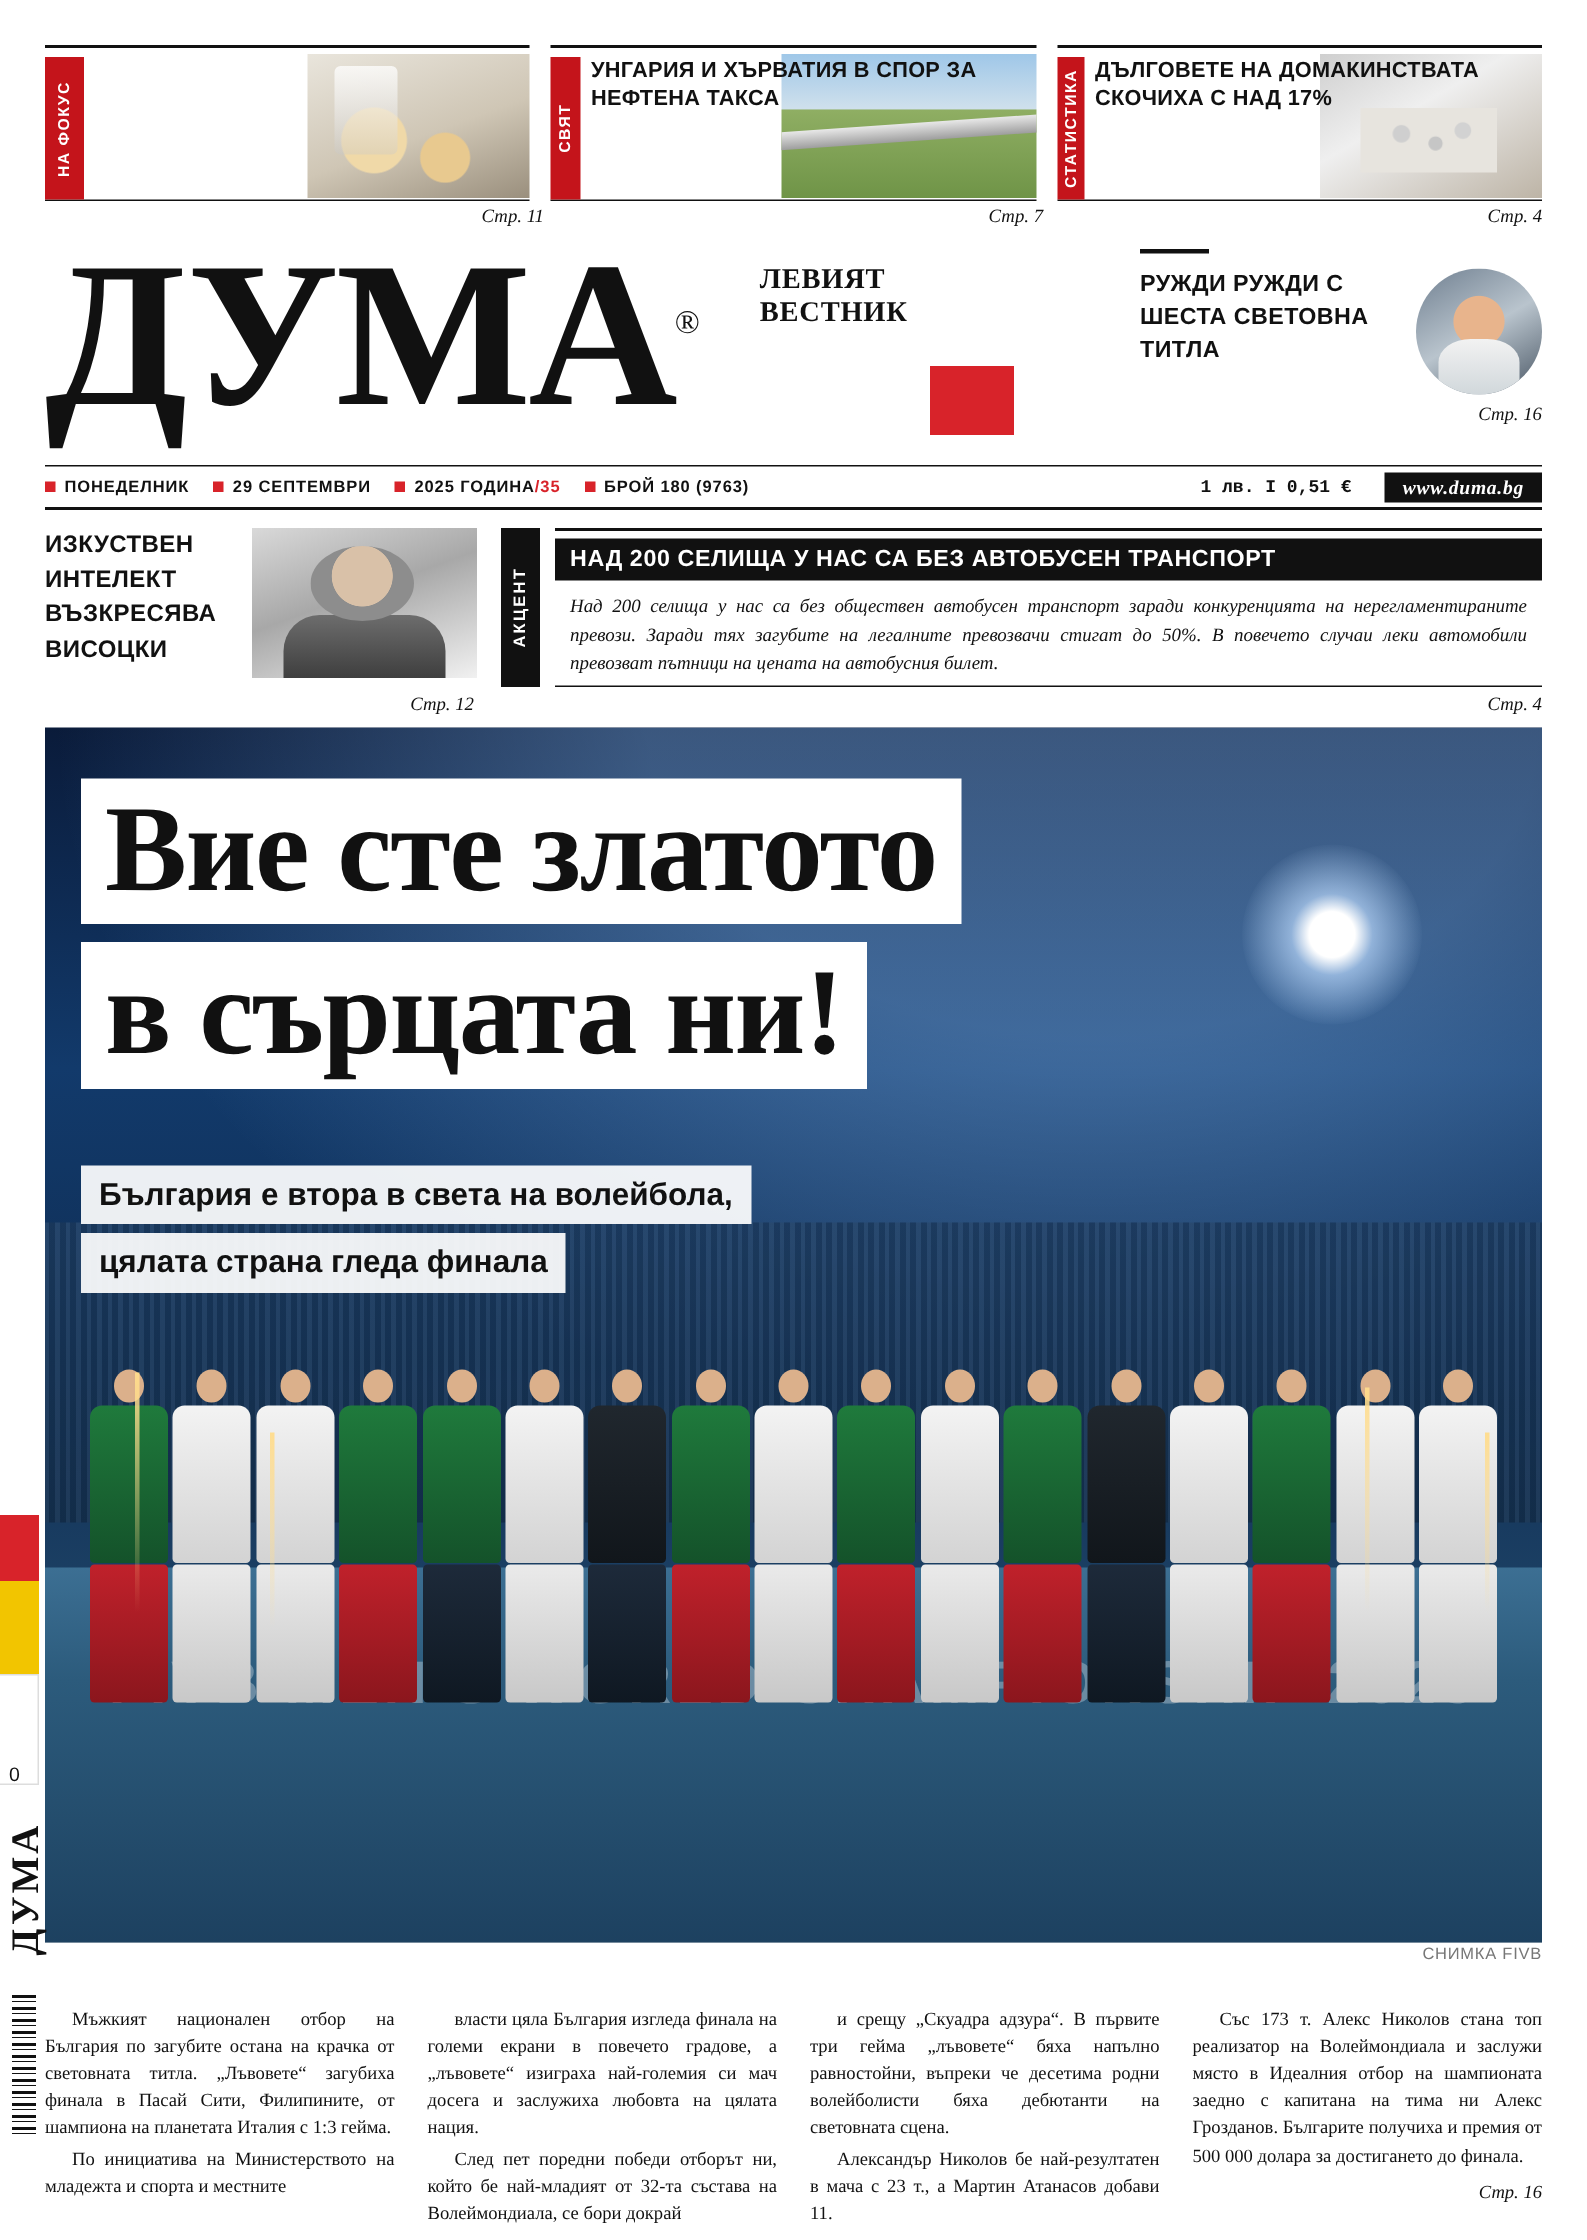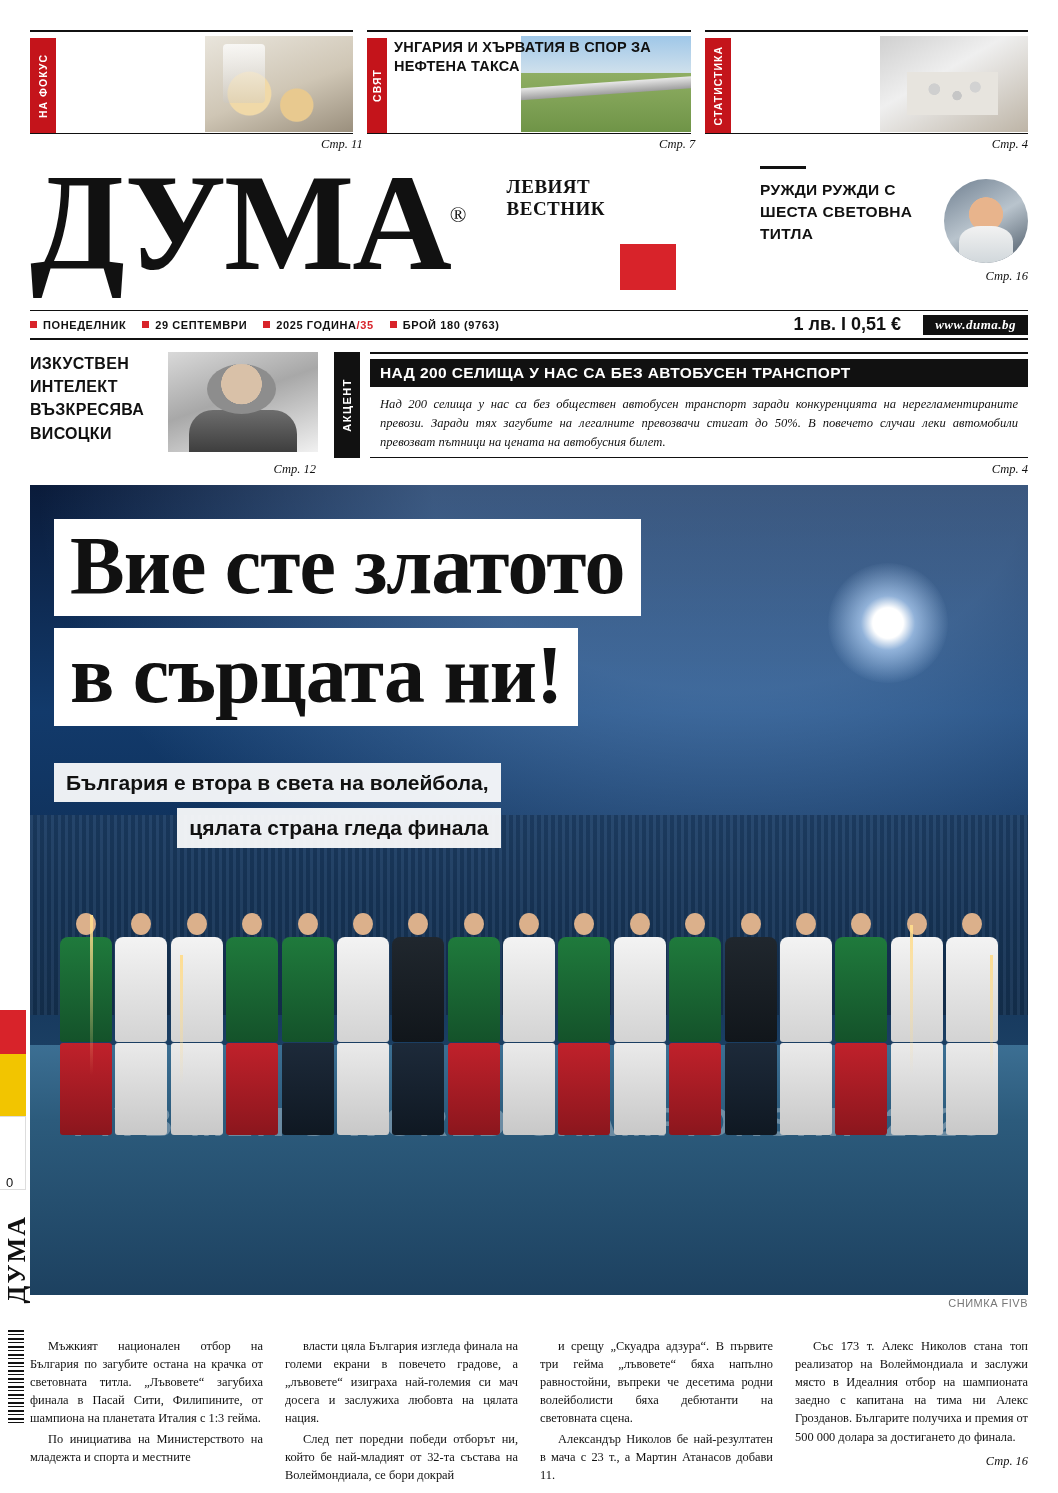--- a/index.html
+++ b/index.html
@@ -88,21 +88,21 @@
 
   
   .infobar {
     display:flex; align-items:center; border-top:1px solid #111; border-bottom:2px solid #111;
     height:30px; margin-top:2px; font-family:"Liberation Sans", sans-serif;
     font-size:11px; font-weight:bold; letter-spacing:.6px;
   }
   .infobar .sq { width:7px; height:7px; background:#d8232a; margin-right:6px; }
   .infobar .item { display:flex; align-items:center; margin-right:16px; text-transform:uppercase; }
   .infobar .slash { color:#d8232a; }
-  .price { margin-left:auto; font-family:Liberation Sans, sans-serif; font-size:18px; font-weight:bold; letter-spacing:0; }
+  .price { margin-left:auto; font-family:Liberation Mono, monospace; font-size:12px; font-weight:bold; letter-spacing:0; }
   .site {
     margin-left:22px; background:#111; color:#fff; font-style:italic; font-family:"Liberation Serif", serif;
     font-size:13px; padding:2px 12px; letter-spacing:.5px;
   }
 
   
   .strip2 { display:flex; margin-top:12px; height:106px; }
   .strip2-left { width:300px; display:flex; }
   .s2-title {
     font-family:"Liberation Sans", sans-serif; font-weight:bold; font-size:16px;
@@ -159,21 +159,21 @@
   .p-white .legs { background:linear-gradient(180deg,#eaeaea,#c8c8c8); }
   .spark { position:absolute; width:3px; background:linear-gradient(180deg,rgba(255,220,140,.95),rgba(255,150,30,0)); }
 
   .headline-wrap { position:absolute; left:24px; top:34px; }
   .headline-line {
     display:inline-block; background:#fff; color:#111;
     font-family:"Liberation Serif", serif; font-weight:bold;
     font-size:82px; line-height:1.04; letter-spacing:-1px;
     padding:4px 16px 8px 16px; margin-bottom:12px;
   }
-  .subline-wrap { position:absolute; left:24px; top:278px;text-align:right; }
+  .subline-wrap { position:absolute; left:24px; top:292px; }
   .subline {
     display:inline-block; background:rgba(255,255,255,.92); color:#111;
     font-family:"Liberation Sans", sans-serif; font-weight:bold;
     font-size:21px; line-height:1.3; padding:6px 12px; margin-bottom:6px;
   }
   .photo-credit { position:absolute; right:6px; bottom:-18px; font-family:"Liberation Sans", sans-serif;
     font-size:11px; color:#777; letter-spacing:.5px; }
 
   
   .bottom { display:flex; gap:22px; margin-top:26px; }
@@ -212,20 +212,21 @@
         <span>СВЯТ</span>
       </div>
       <div class="teaser-text">УНГАРИЯ И ХЪРВАТИЯ В СПОР ЗА НЕФТЕНА ТАКСА</div>
       <div class="teaser-img wide t2img"></div>
     </div>
 
     <div class="teaser">
       <div class="teaser-tag">
         <span>СТАТИСТИКА</span>
       </div>
+      <div class="teaser-text">ДЪЛГОВЕТЕ НА ДОМАКИНСТВАТА СКОЧИХА С НАД 17%</div>
       <div class="teaser-img t3img"></div>
     </div>
   </div>
 
   <div class="teaser-pages">
     <div>Стр. 11</div>
     <div>Стр. 7</div>
     <div>Стр. 4</div>
   </div>
 

